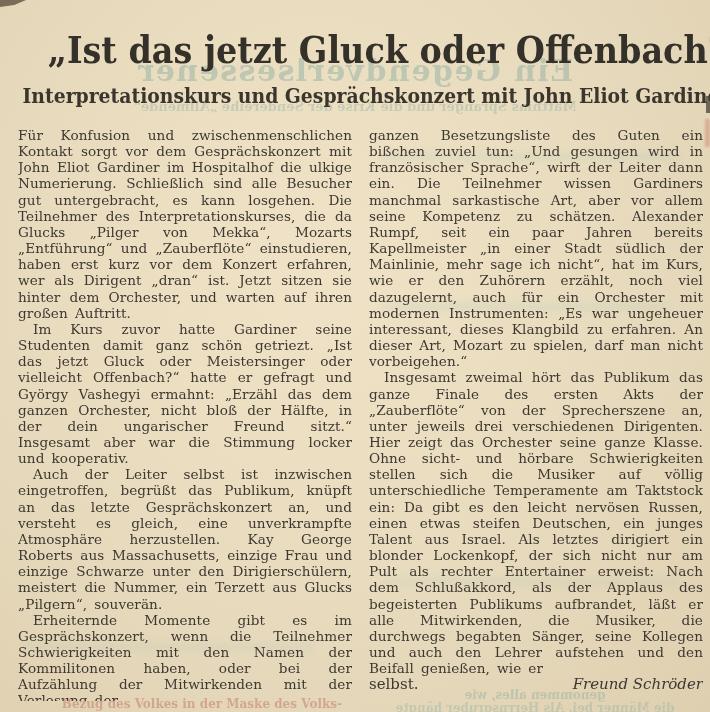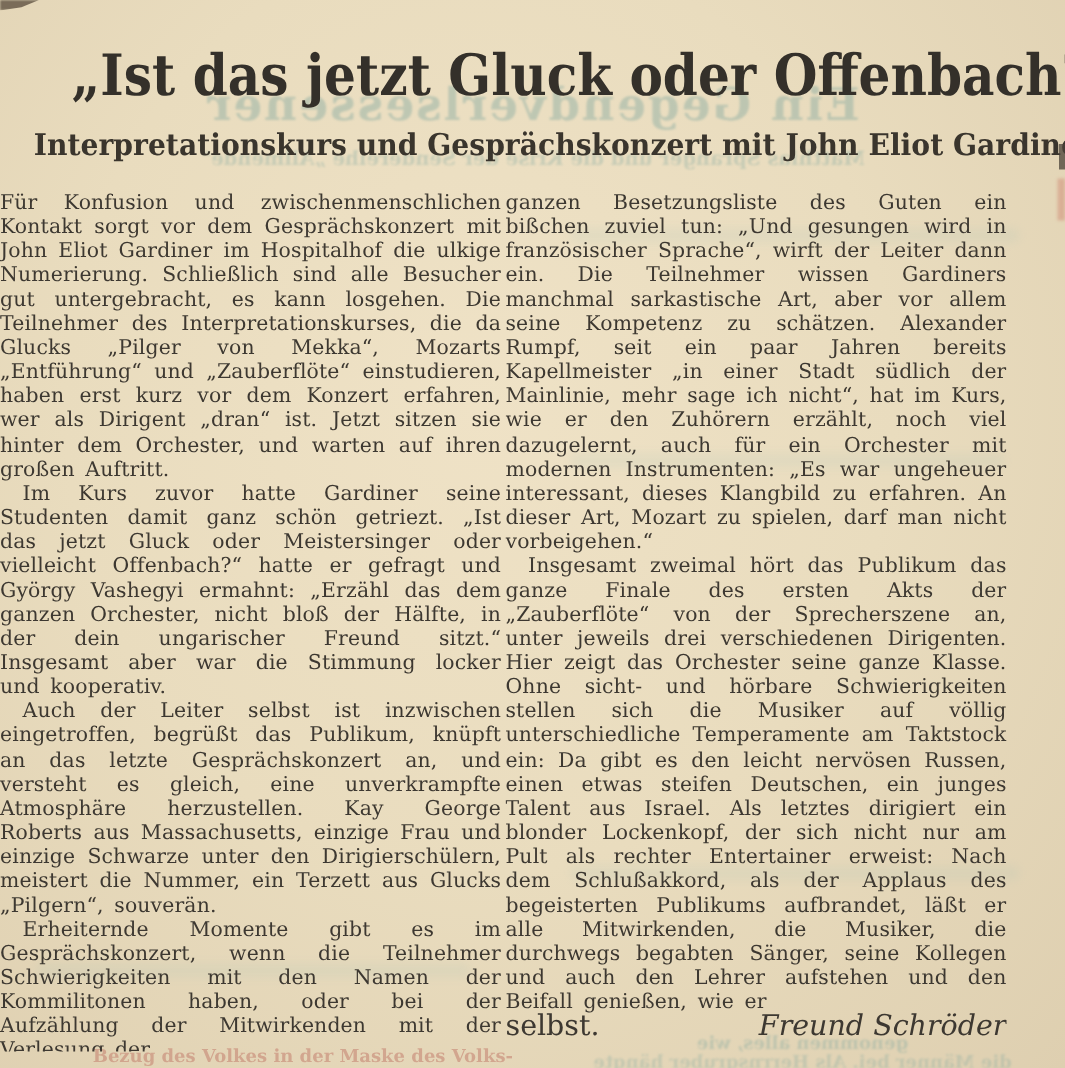--- a/index.html
+++ b/index.html
@@ -36,38 +36,38 @@
   .subtitle {
     display: inline-block; margin: 0;
     font-size: 20px; font-weight: 700;
     white-space: nowrap;
     transform: scaleX(0.94); transform-origin: center;
     color: #3a352d;
   }
 
   
   .columns {
-    position: absolute; top: 127px; left: 0;
+    position: absolute; top: 127px; left: 18px;
     width: 688px; height: 574px;
-    display: flex; gap: 3px; z-index: 3;
+    display: flex; gap: 17px; z-index: 3;
   }
   .col { width: 334px; height: 574px; overflow: hidden; }
   .col p {
     margin: 0;
     text-align: justify;
     font-size: 13.6px;
     line-height: 16.15px;
     letter-spacing: 0.1px;
     word-spacing: 2.6px;
     color: #3d3831;
   }
   .col p.indent { text-indent: 15px; }
   .byline-row {
     display: flex; justify-content: space-between; align-items: baseline;
-    font-size: 19px; line-height: 16.15px;
+    font-size: 15px; line-height: 16.15px;
   }
   .author { font-style: italic; }
 
   
   .ghost {
     position: absolute; z-index: 1;
     font-weight: 700; color: #7ca59e;
     transform: scaleX(-1);
     filter: blur(0.6px);
     white-space: nowrap;

